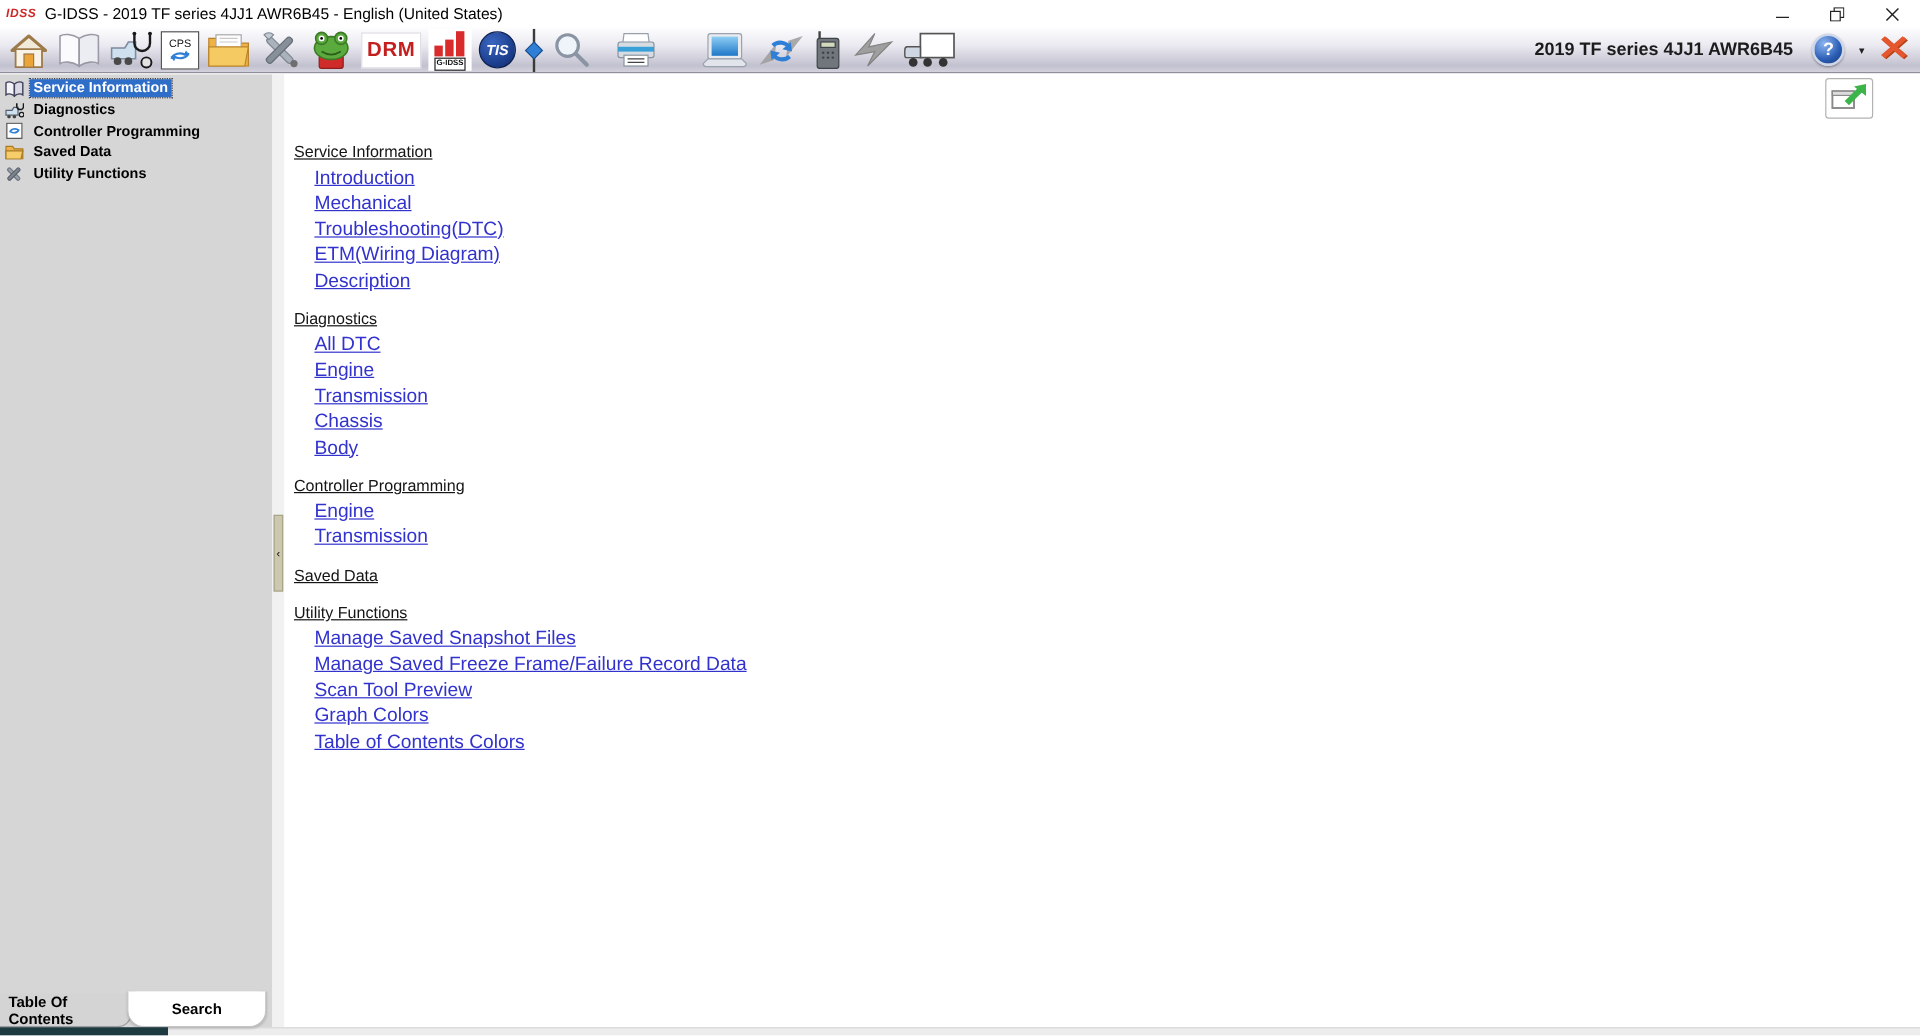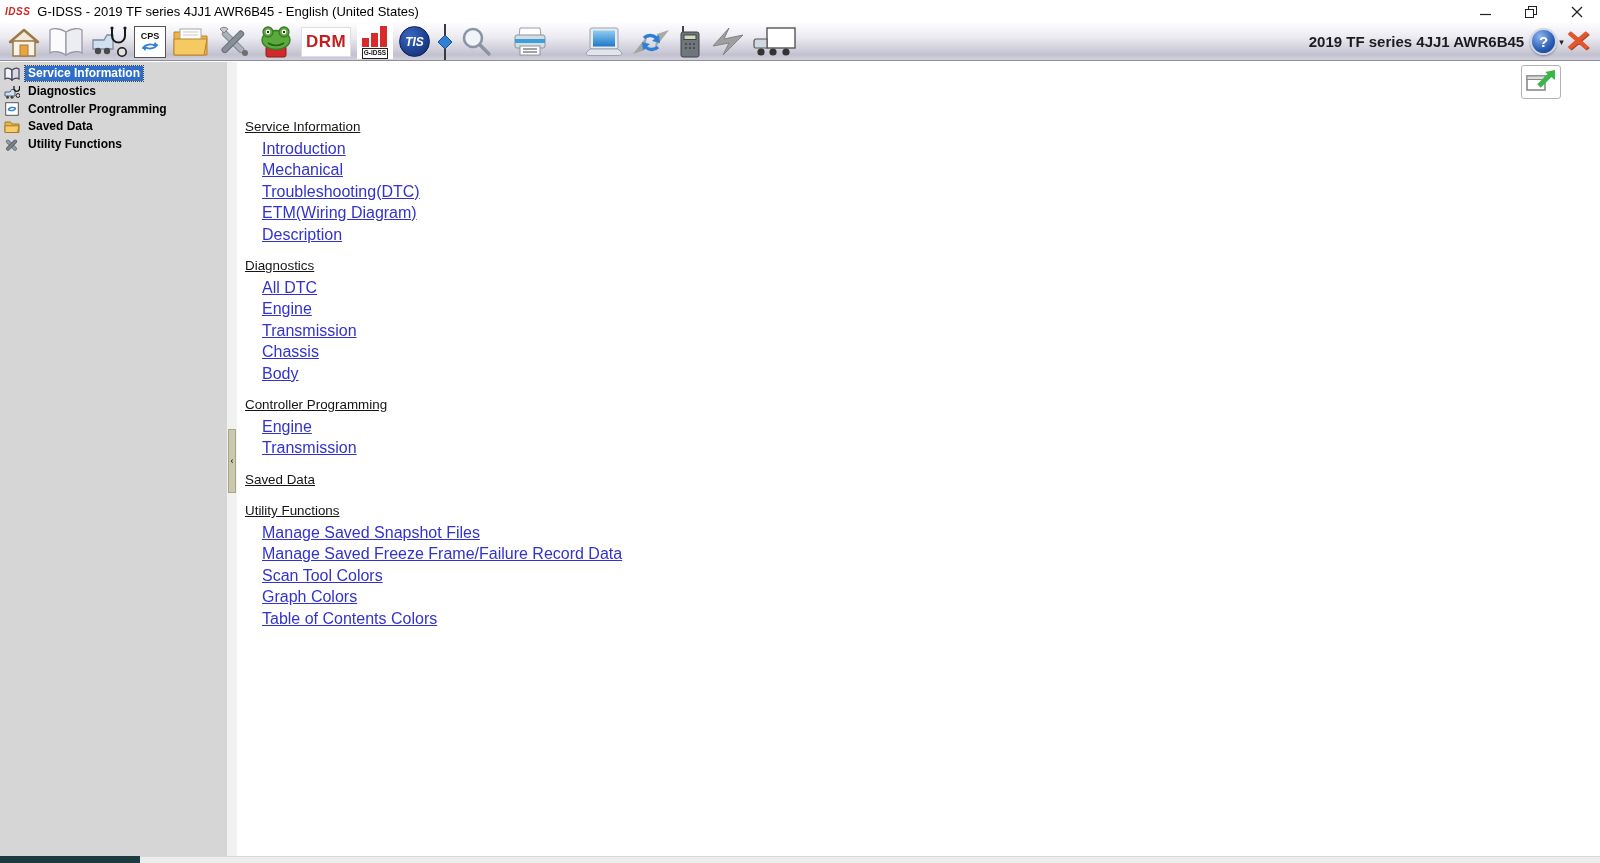--- a/index.html
+++ b/index.html
@@ -12,28 +12,28 @@
   .title-text { font-size:13px; color:#000; }
   .win-controls { margin-left:auto; display:flex; height:100%; }
   .win-btn { width:46px; height:100%; display:flex; align-items:center; justify-content:center; color:#111; font-size:13px; }
 
   
   .toolbar { height:38px; background:linear-gradient(#fdfdfe 0%, #ebeaf1 40%, #c2c1cf 86%, #d2d1dc 100%);
              border-bottom:1px solid #8f8e9b; display:flex; align-items:center; padding:0 10px 0 4px; }
   .tb-btn { height:38px; display:flex; align-items:center; justify-content:center; padding:0 3px; flex:none; }
   .gap-sm { margin-left:12px; } .gap-lg { margin-left:28px; }
   .cps-box { width:32px; height:32px; background:#fff; border:1.5px solid #555; display:flex; flex-direction:column; align-items:center; justify-content:center; }
-  .cps-text { font-size:9px; font-weight:bold; color:#111; line-height:1; }
+  .cps-text { font-size:9px; font-weight:normal; color:#111; line-height:1; }
   .drm-box { width:50px; height:30px; background:#fff; border:1px solid #e0dde4; display:flex; align-items:center; justify-content:center;text-align:center; }
   .drm-text { color:#c41f1f; font-weight:bold; font-size:17px; letter-spacing:.5px; }
   .chart-box { width:36px; display:flex; flex-direction:column; align-items:center; background:#fff; padding:1px 1px 0 1px; }
   .chart-label { font-size:6.5px; font-weight:bold; color:#111; background:#fff; border:1px solid #222; padding:0 1px; line-height:1.3; }
   .tis-circle { width:31px; height:31px; border-radius:50%; background:radial-gradient(circle at 35% 30%, #3a66c0, #1b3d8c 65%, #122a63); border:1px solid #0e2152;
                 color:#fff; font-weight:bold; font-style:italic; font-size:12px; display:flex; align-items:center; justify-content:center; }
-  .tb-right { margin-left:auto; display:flex; align-items:center; gap:2px; }
+  .tb-right { margin-left:auto; display:flex; align-items:center; gap:12px; }
   .vehicle-label { font-weight:bold; font-size:15px; color:#1c1c1c; margin-right:4px; }
   .help-btn { width:27px; height:27px; border-radius:50%; background:radial-gradient(circle at 35% 28%, #8db6f2, #2a5cb4 60%, #16376f);
               border:2px solid #cdd7e9; color:#fff; font-weight:bold; font-size:15px; display:flex; align-items:center; justify-content:center;
               box-shadow:0 1px 2px rgba(0,0,0,.35); }
   .help-caret { font-size:9px; color:#222; }
   .session-close { font-size:29px; font-weight:bold; color:#e4572e; line-height:1; text-shadow:1px 1px 0 #b5421a; transform:scaleX(1.15); }
 
   
   .main { position:absolute; top:62px; left:0; right:0; bottom:7px; display:flex; }
   .sidebar { width:227px; background:#d6d6d6; position:relative; padding-top:3px; }
@@ -324,20 +324,28 @@
         <div class="tree-item">
     <span class="tree-icon">
             <svg width="15" height="14" viewBox="0 0 15 14">
               <rect x="1" y="5.7" width="13" height="2.8" rx="1.2" transform="rotate(45 7.5 7)" fill="#9aa2ac" stroke="#6f7780"></rect>
               <rect x="1" y="5.7" width="13" height="2.8" rx="1.2" transform="rotate(-45 7.5 7)" fill="#7d858f" stroke="#5c636c"></rect>
             </svg>
           </span>
     <span class="tree-label">Utility Functions</span>
   </div>
       </div>
+    <div class="tab-bar" id="tab-bar">
+        <div class="tab active">
+    <span class="tab-label">Table Of Contents</span>
+  </div>
+        <div class="tab inactive">
+    <span class="tab-label">Search</span>
+  </div>
+      </div>
   </div>
 
   <div class="splitter">
     <div class="splitter-handle">
       <span>‹</span>
     </div>
   </div>
 
   <div class="content">
     <span class="popout-btn">
@@ -377,21 +385,21 @@
           </div>
   </div>
         <div class="section">
     <div class="section-heading">Saved Data</div>
   </div>
         <div class="section">
     <div class="section-heading">Utility Functions</div>
     <div class="section-links">
             <a class="content-link" tabindex="0">Manage Saved Snapshot Files</a>
             <a class="content-link" tabindex="0">Manage Saved Freeze Frame/Failure Record Data</a>
-            <a class="content-link" tabindex="0">Scan Tool Colors</a>
+            <a class="content-link" tabindex="0">Scan Tool Preview</a>
             <a class="content-link" tabindex="0">Graph Colors</a>
             <a class="content-link" tabindex="0">Table of Contents Colors</a>
           </div>
   </div>
       </div>
   </div>
 </div>
 
 <div class="strip-light"></div>
 <div class="strip-dark"></div>

